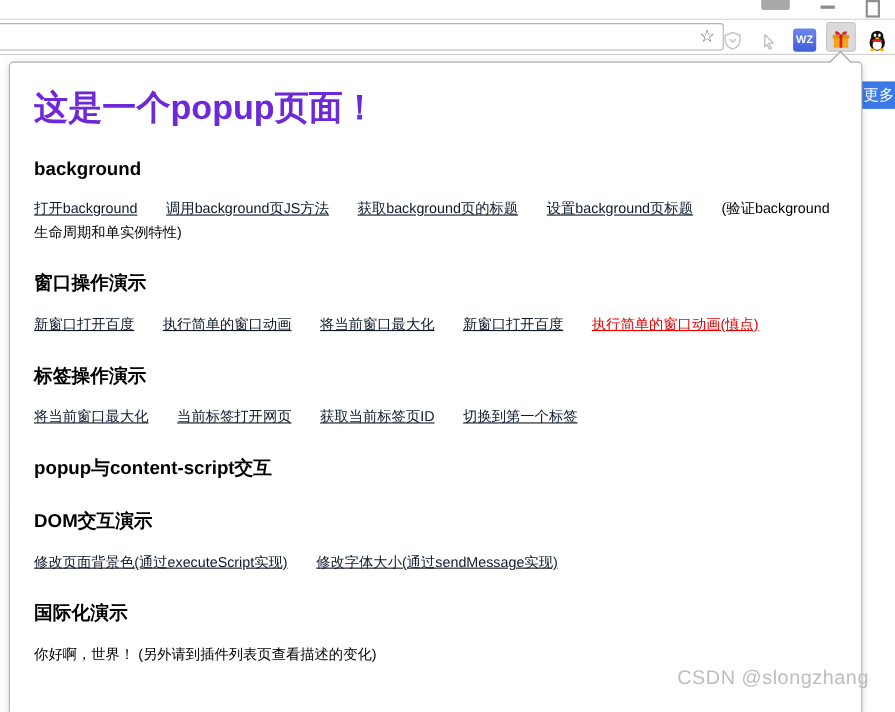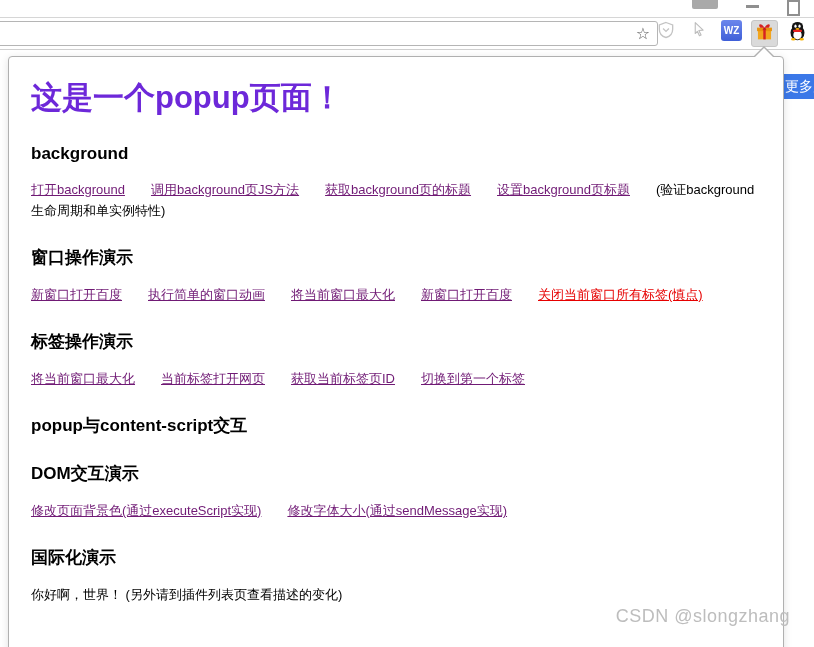--- a/index.html
+++ b/index.html
@@ -20,21 +20,21 @@
     border-top:1px solid #d6d6d6;border-bottom:1px solid #cfcfcf;
   }
   .omnibox{
     position:absolute;left:-12px;top:3px;width:668px;height:23px;
     background:#fff;border:1px solid #b5b5b5;border-radius:3px;
   }
   .star{
     position:absolute;right:7px;top:1px;font-size:16px;color:#5f5f5f;line-height:21px;cursor:pointer;
   }
   .ext-row{position:absolute;right:3px;top:2px;display:flex;align-items:center;gap:6px;height:27px;}
-  .ext-btn{width:27px;height:27px;display:flex;align-items:flex-start;justify-content:center;border-radius:3px;}
+  .ext-btn{width:27px;height:27px;display:flex;align-items:flex-end;justify-content:center;border-radius:3px;}
   .ext-btn.active{background:#dadada;border:1px solid #c6c6c6;box-sizing:border-box;}
   .wz-box{
     width:21px;height:21px;border-radius:3px;display:flex;align-items:center;justify-content:center;
     background:linear-gradient(#6b86ec,#3f5fd8);color:#fff;font-size:10px;font-weight:bold;letter-spacing:0;
   }
   
   .more-badge{
     position:absolute;left:779px;top:74px;width:70px;height:25px;z-index:1;
     background:#3b78e8;color:#fff;font-size:14px;line-height:25px;padding-left:6px;box-sizing:border-box;
     white-space:nowrap;overflow:hidden;
@@ -46,21 +46,21 @@
     box-shadow:0 2px 8px rgba(0,0,0,0.12);
     box-sizing:border-box;padding:4px 20px 0 22px;
   }
   .caret-outer{position:absolute;top:-11px;left:744px;width:0;height:0;
     border-left:11px solid transparent;border-right:11px solid transparent;border-bottom:11px solid #b0b0b0;}
   .caret-inner{position:absolute;top:-9px;left:745px;width:0;height:0;
     border-left:10px solid transparent;border-right:10px solid transparent;border-bottom:10px solid #fff;}
   .popup h1{font-size:31px;font-weight:bold;margin:16px 0 22px 0;color:#6d28d9;}
   .popup h2{font-size:17px;font-weight:bold;margin:25px 0 15px 0;color:#000;}
   .row{font-size:13px;line-height:21px;color:#000;}
-  .plink{color:#701a75;text-decoration:underline;margin-right:26px;cursor:pointer;}
+  .plink{color:#0f172a;text-decoration:underline;margin-right:26px;cursor:pointer;}
   .note,.ptext{color:#000;}
   
   .watermark{
     position:absolute;right:24px;bottom:20px;z-index:9;
     color:#bdbdbd;font-size:18px;letter-spacing:0.5px;
   }
   svg{display:block;}
 </style>
 </head>
 <body>
@@ -124,21 +124,21 @@
   <div class="caret-outer"></div>
   <div class="caret-inner"></div>
   <h1>这是一个popup页面！</h1>
   <div id="sections">
       <section class="sec">
         <h2>background</h2>
         <div class="row"><a class="plink" href="#">打开background</a><a class="plink" href="#">调用background页JS方法</a><a class="plink" href="#">获取background页的标题</a><a class="plink" href="#">设置background页标题</a><span class="note">(验证background生命周期和单实例特性)</span></div>
       </section>
       <section class="sec">
         <h2>窗口操作演示</h2>
-        <div class="row"><a class="plink" href="#">新窗口打开百度</a><a class="plink" href="#">执行简单的窗口动画</a><a class="plink" href="#">将当前窗口最大化</a><a class="plink" href="#">新窗口打开百度</a><a class="plink" href="#" style="color: rgb(230, 0, 0);">关闭当前窗口所有标签(慎点)</a></div>
+        <div class="row"><a class="plink" href="#">新窗口打开百度</a><a class="plink" href="#">执行简单的窗口动画</a><a class="plink" href="#">将当前窗口最大化</a><a class="plink" href="#">新窗口打开百度</a><a class="plink" href="#" style="color: rgb(230, 0, 0);">执行简单的窗口动画(慎点)</a></div>
       </section>
       <section class="sec">
         <h2>标签操作演示</h2>
         <div class="row"><a class="plink" href="#">将当前窗口最大化</a><a class="plink" href="#">当前标签打开网页</a><a class="plink" href="#">获取当前标签页ID</a><a class="plink" href="#">切换到第一个标签</a></div>
       </section>
       <section class="sec">
         <h2>popup与content-script交互</h2>
       </section>
       <section class="sec">
         <h2>DOM交互演示</h2>

